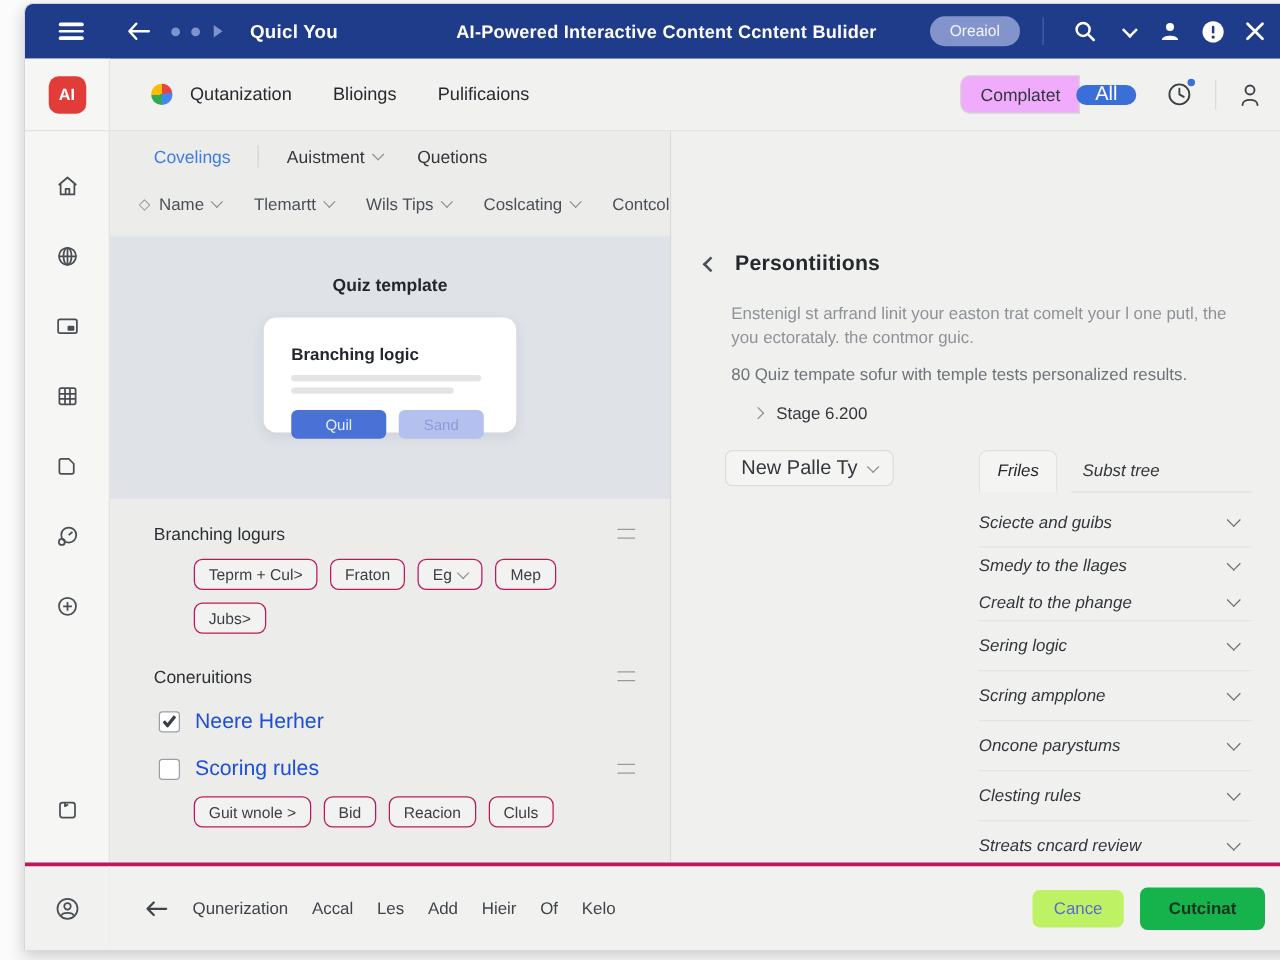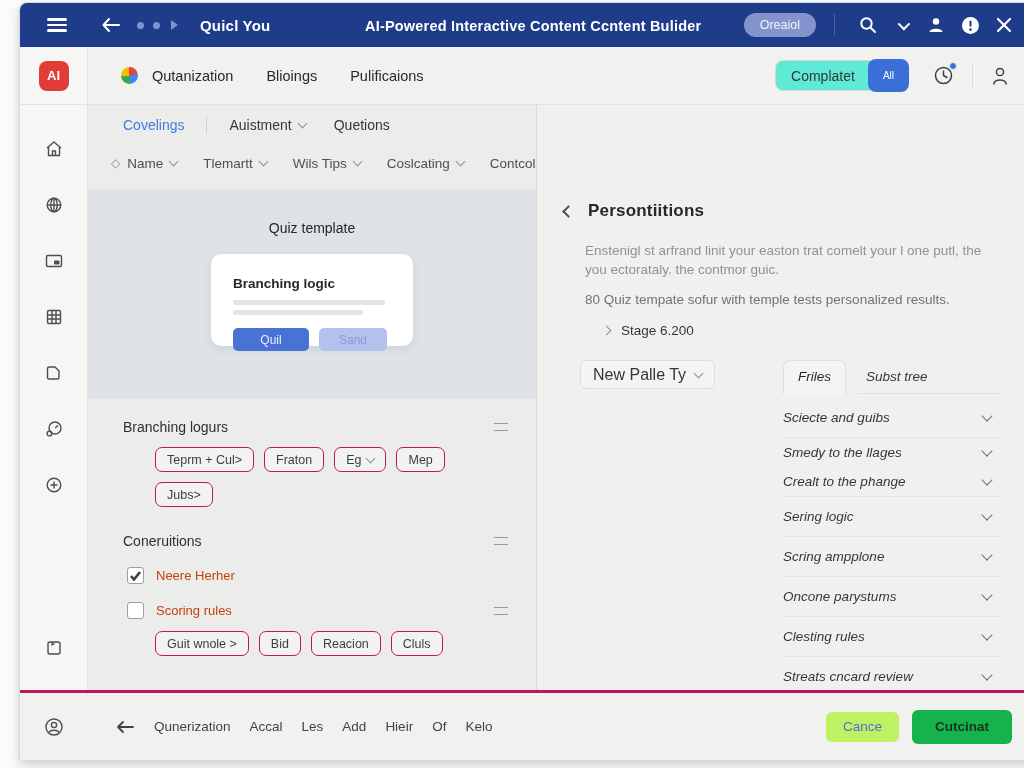--- a/index.html
+++ b/index.html
@@ -28,22 +28,22 @@
   
   .toolbar { height:58px; background:#f1f1ef; border-bottom:1px solid #e2e2e0; display:flex; align-items:center; flex-shrink:0; }
   .toolbar-logo-cell { width:68px; height:100%; border-right:1px solid #e4e4e2; display:flex; align-items:center; justify-content:center; background:#f6f6f4; }
   .ai-logo { width:30px; height:30px; border-radius:8px; background:#e23c39; color:#fff; font-weight:bold; font-size:13px; display:flex; align-items:center; justify-content:center; }
   .pie-icon { width:17px; height:17px; border-radius:50%; margin-left:33px;
     background:conic-gradient(#e8453c 0 22%, #4285f4 22% 50%, #34a853 50% 74%, #fbbc05 74% 100%); }
   .top-nav { display:flex; align-items:center; gap:33px; margin-left:14px; font-size:14.5px; color:#26292e; }
   .top-nav .item { cursor:pointer; }
   .toolbar-right { margin-left:auto; display:flex; align-items:center; margin-right:30px; }
   .segmented { display:flex; align-items:center; }
-  .seg-left { background:#5eead4; border:1px solid #d8d8d6; border-radius:8px 0 0 8px; height:31px; padding:0 15px; font-size:14px; color:#33373d; display:flex; align-items:center; cursor:pointer; }
-  .seg-right { background:#3a6fd8; color:#fff; border-radius:8px; height:33px; padding:0 15px; font-size:10px; display:flex; align-items:center; margin-left:-3px; cursor:pointer; }
+  .seg-left { background:#f0abfc; border:1px solid #d8d8d6; border-radius:8px 0 0 8px; height:31px; padding:0 15px; font-size:14px; color:#33373d; display:flex; align-items:center; cursor:pointer; }
+  .seg-right { background:#3a6fd8; color:#fff; border-radius:8px; height:16px; padding:0 15px; font-size:16px; display:flex; align-items:center; margin-left:-3px; cursor:pointer; }
   .timer-wrap { position:relative; margin-left:24px; cursor:pointer; }
   .timer-badge { position:absolute; top:-3px; right:-3px; width:8px; height:8px; background:#3a6fd8; border-radius:50%; border:1.5px solid #f1f1ef; }
   .tb-divider { width:1px; height:24px; background:#dcdcda; margin:0 18px; }
   
   .main { flex:1; display:flex; overflow:hidden; }
   .rail { width:68px; background:#f6f6f4; border-right:1px solid #e4e4e2; display:flex; flex-direction:column; align-items:center; padding-top:16px; }
   .rail-ic { height:56px; display:flex; align-items:center; justify-content:center; width:100%; cursor:pointer; }
   .rail-spacer { flex:1; }
   .left-col { width:449px; background:#ececea; border-right:1px solid #d9d9d7; display:flex; flex-direction:column; overflow:hidden; }
   .lc-tabs { display:flex; align-items:center; height:40px; padding-left:35px; font-size:14px; gap:0; flex-shrink:0; }
@@ -51,39 +51,39 @@
   .lc-vdiv { width:1px; height:18px; background:#d3d3d1; margin:0 22px; }
   .lc-tab { color:#33373d; cursor:pointer; display:flex; align-items:center; gap:7px; }
   .lc-tab + .lc-tab { margin-left:28px; }
   .chev { width:7px; height:7px; border-right:1.6px solid #8b9098; border-bottom:1.6px solid #8b9098; transform:rotate(45deg); margin-top:-3px; }
   .chev-r { transform:rotate(-45deg); margin-top:0; }
   .filters { display:flex; align-items:center; height:36px; padding-left:23px; font-size:13.5px; color:#4a4f57; gap:26px; flex-shrink:0; }
   .filter { display:flex; align-items:center; gap:7px; cursor:pointer; }
   .diamond { color:#8b9098; font-size:12px; }
   
   .preview { height:210px; background:#dfe3e8; flex-shrink:0; display:flex; flex-direction:column; align-items:center; margin-top:8px; }
-  .preview-title { font-size:14px; font-weight:normal; color:#23262b; margin-top:31px; }
+  .preview-title { font-size:14px; font-weight:bold; color:#23262b; margin-top:31px; }
   .tcard { width:202px; height:92px; background:#fff; border-radius:10px; box-shadow:0 3px 10px rgba(40,50,80,.10); margin-top:18px; padding:22px 22px 0 22px; }
   .tcard-title { font-size:13.5px; font-weight:bold; color:#23262b; }
   .skel { height:5px; border-radius:3px; background:#e4e4e6; margin-top:9px; width:152px; }
   .skel.s2 { margin-top:5px; width:130px; }
   .tcard-btns { display:flex; gap:10px; margin-top:13px; }
   .btn-quil { background:#4a72d6; color:#e9edfb; font-size:12px; border:none; border-radius:5px; width:76px; height:23px; cursor:pointer; font-family:inherit; }
   .btn-sand { background:#b4c0ee; color:#8d9cd8; font-size:12px; border:none; border-radius:5px; width:68px; height:23px; cursor:pointer; font-family:inherit; }
   
   .sections { padding:20px 28px 0 35px; }
   .sec-head { display:flex; align-items:center; justify-content:space-between; }
   .sec-title { font-size:14px; font-weight:normal; color:#2c3036; }
   .handle { width:14px; height:8px; border-top:1.8px solid #9a9a98; border-bottom:1.8px solid #9a9a98; cursor:grab; }
   .chip-row { display:flex; gap:10px; margin:12px 0 0 32px; flex-wrap:wrap; }
   .chip { background:#f2f2f0; border:1px solid #be185d; border-radius:7px; height:25px; padding:0 11px; font-size:12.5px; color:#3a3f46; display:flex; align-items:center; gap:6px; cursor:pointer; }
   .chk-row { display:flex; align-items:center; margin:18px 0 0 4px; gap:12px; }
   .chk-row .handle { margin-left:auto; }
   .checkbox { width:17px; height:17px; border:1.5px solid #9aa0a8; border-radius:3px; background:#fff; display:flex; align-items:center; justify-content:center; cursor:pointer; }
-  .chk-label { font-size:13px; color:#c2410c; }
+  .chk-label { font-size:17px; color:#1d4ed8; }
   .sec-gap { margin-top:26px; }
   
   .right-panel { flex:1; background:#f0f0ee; overflow:hidden; padding:28px 38px 0 27px; }
   .rp-head { display:flex; align-items:center; gap:15px; margin-top:68px; }
   .rp-title { font-size:17px; font-weight:bold; color:#25282d; letter-spacing:.2px; }
   .back-chev { width:9px; height:9px; border-left:2px solid #4a4f57; border-bottom:2px solid #4a4f57; transform:rotate(45deg); cursor:pointer; }
   .rp-para { margin:20px 0 0 21px; width:418px; font-size:13.5px; line-height:19px; color:#8e9298; }
   .rp-summary { margin:13px 0 0 21px; font-size:13.5px; color:#6e737a; }
   .rp-stage { display:flex; align-items:center; gap:11px; margin:16px 0 0 39px; font-size:13.5px; color:#33373d; cursor:pointer; }
   .rp-body { display:flex; margin-top:22px; }

